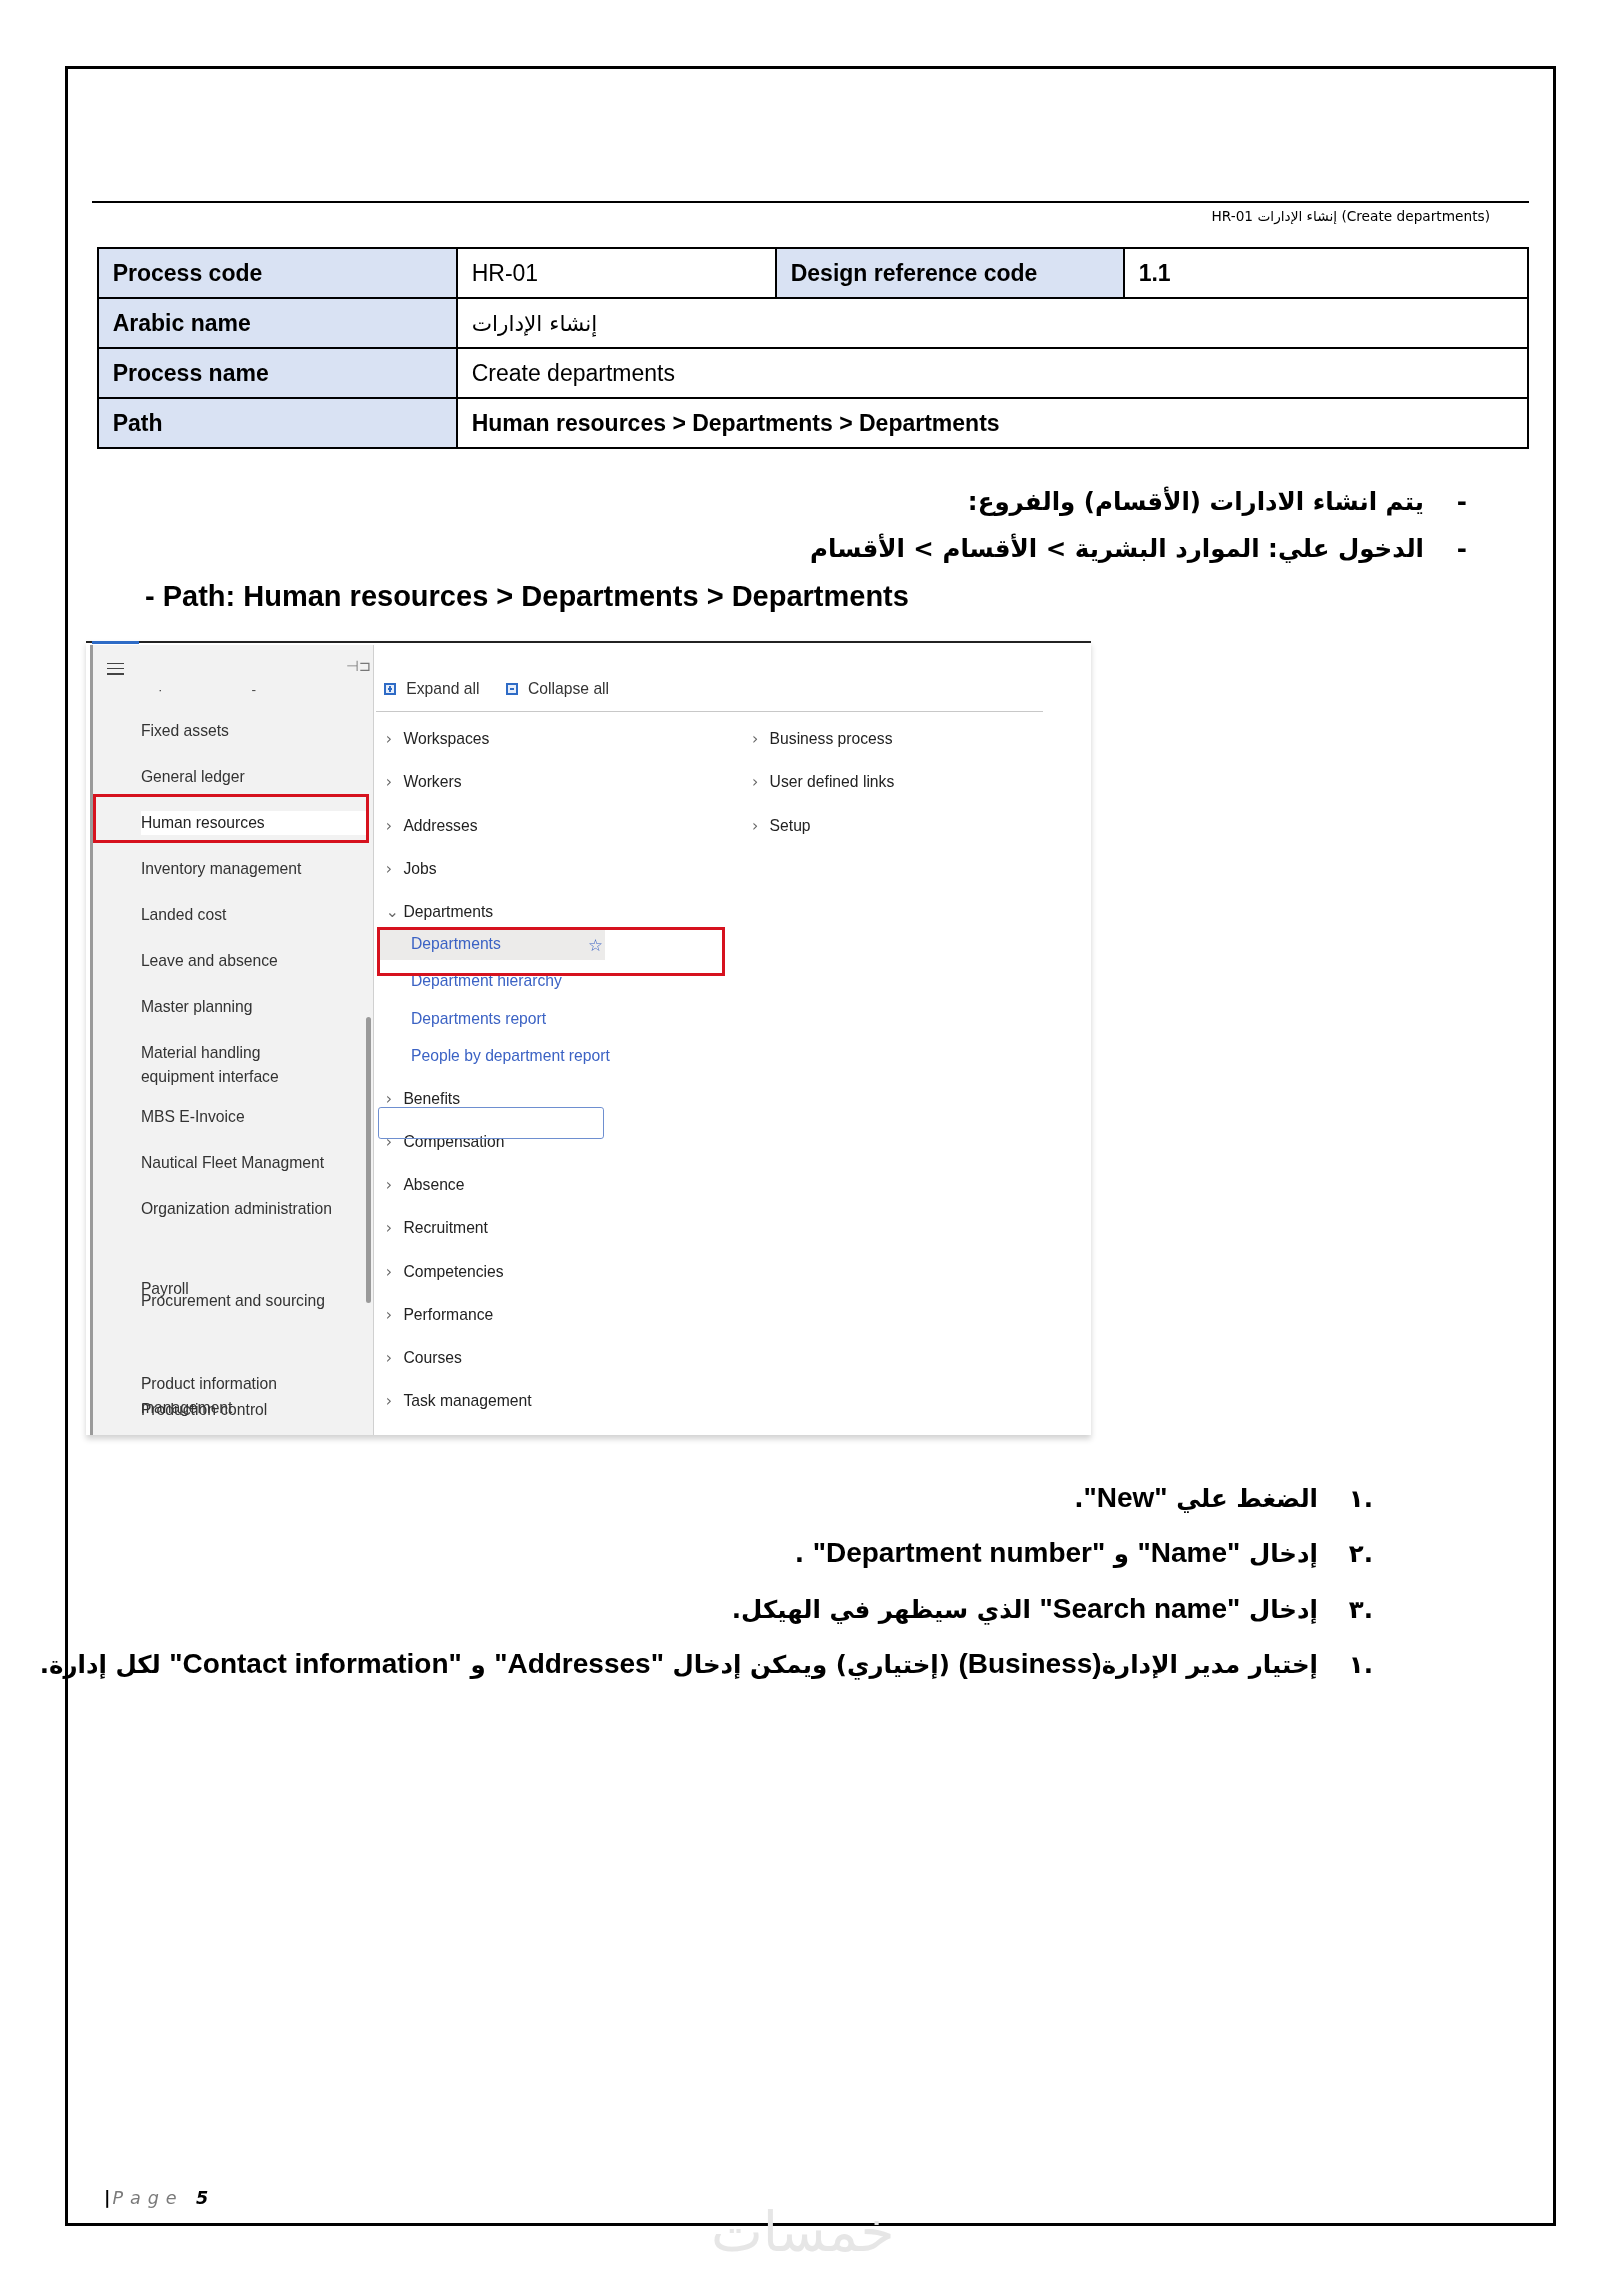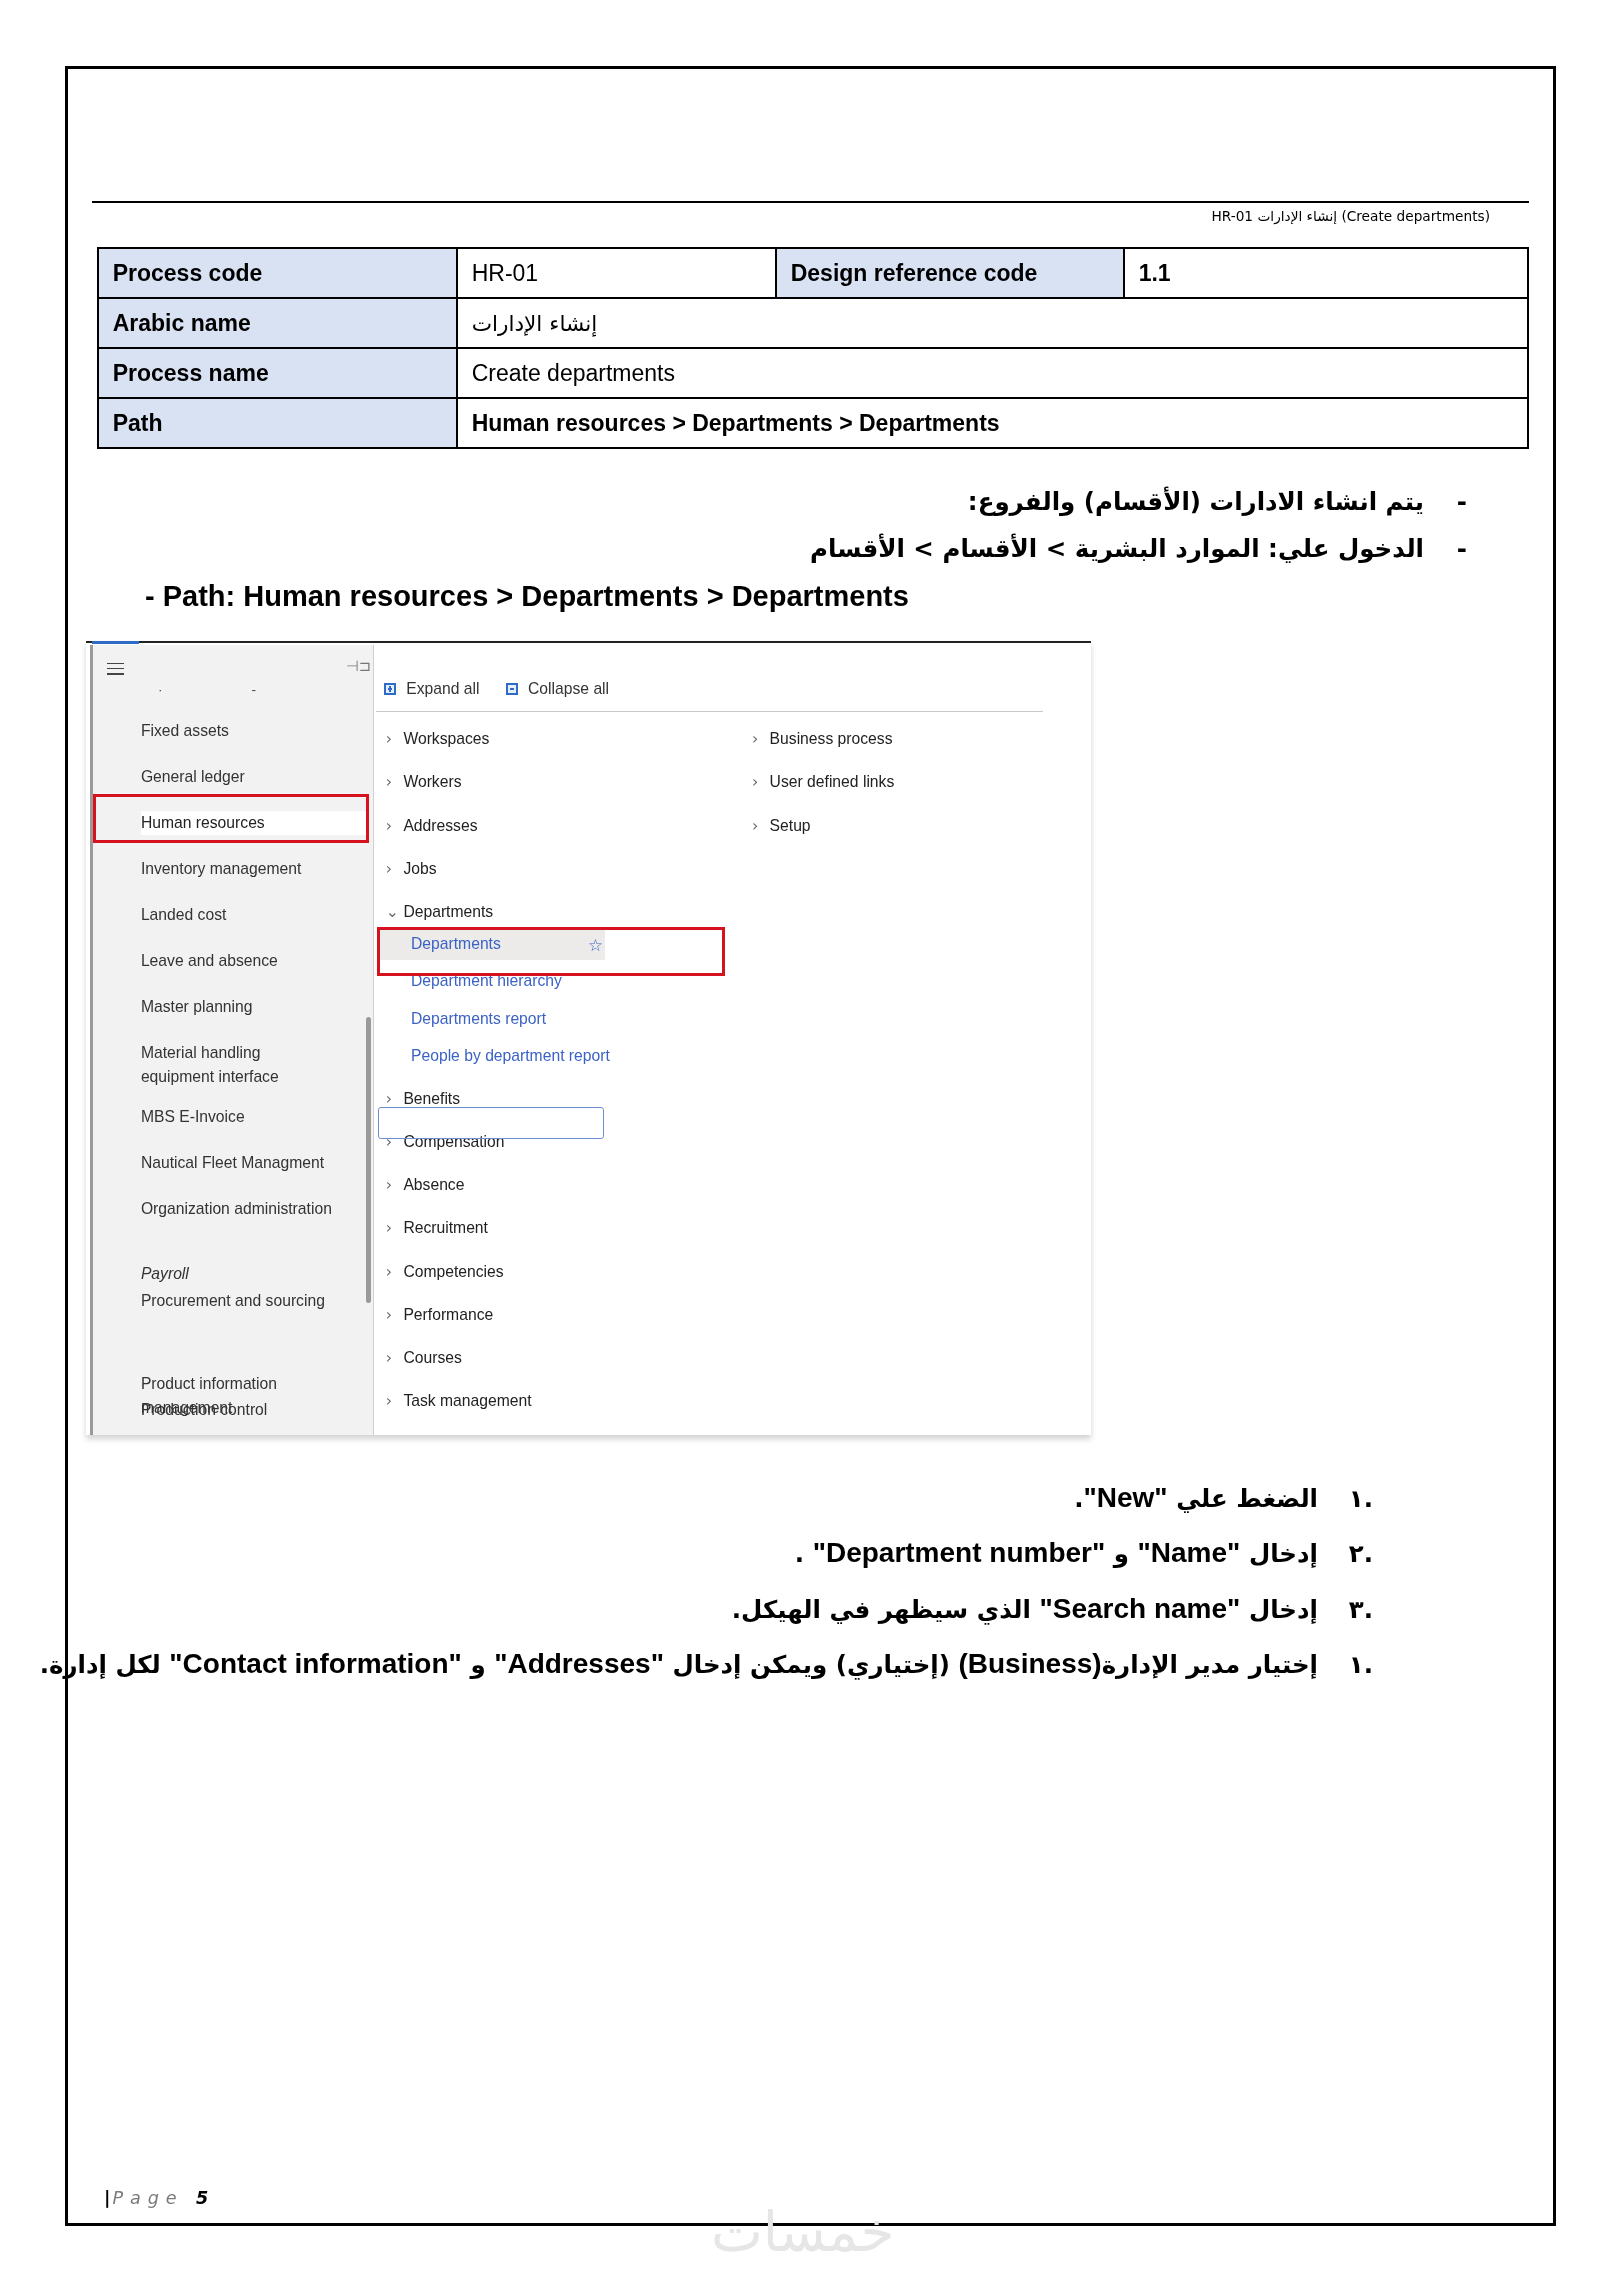--- a/index.html
+++ b/index.html
@@ -129,21 +129,21 @@
     <div class="side-item" style="top:120px;">General ledger</div>
     <div class="side-item active" style="top:166px;">Human resources</div>
     <div class="side-item" style="top:212px;">Inventory management</div>
     <div class="side-item" style="top:258px;">Landed cost</div>
     <div class="side-item" style="top:304px;">Leave and absence</div>
     <div class="side-item" style="top:350px;">Master planning</div>
     <div class="side-item" style="top:396px;width:176px;">Material handling equipment interface</div>
     <div class="side-item" style="top:460px;">MBS E-Invoice</div>
     <div class="side-item" style="top:506px;">Nautical Fleet Managment</div>
     <div class="side-item" style="top:552px;">Organization administration</div>
-    <div class="side-item" style="top:617px;font-style:italic;">Payroll</div>
+    <div class="side-item" style="top:632px;">Payroll</div>
     <div class="side-item" style="top:644px;">Procurement and sourcing</div>
     <div class="side-item" style="top:727px;width:176px;">Product information management</div>
     <div class="side-item" style="top:753px;">Production control</div>
     <div class="scrollbar"></div>
   </div>
   <div class="hl-box" style="left:6.9px;top:151px;width:276px;height:49px;"></div>
 
   <div class="main">
     <div class="toolbar">
       <span class="tb-btn">

